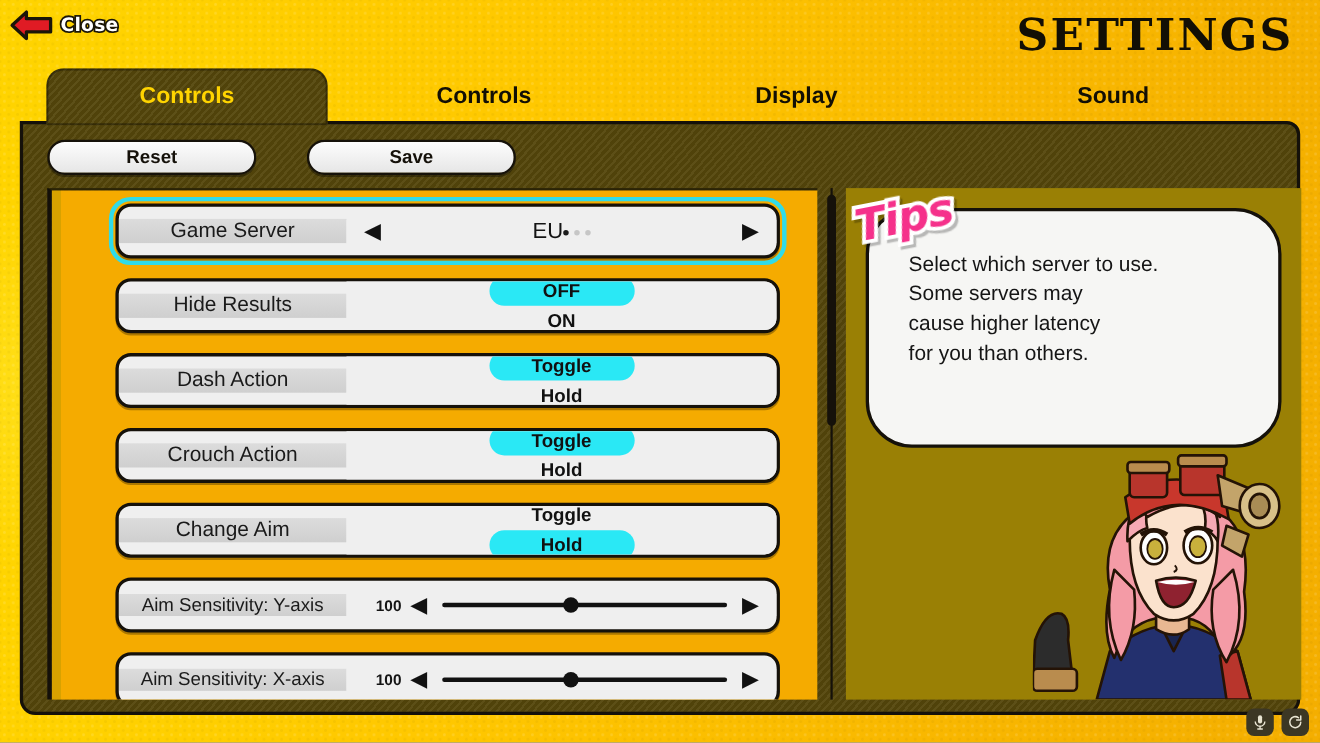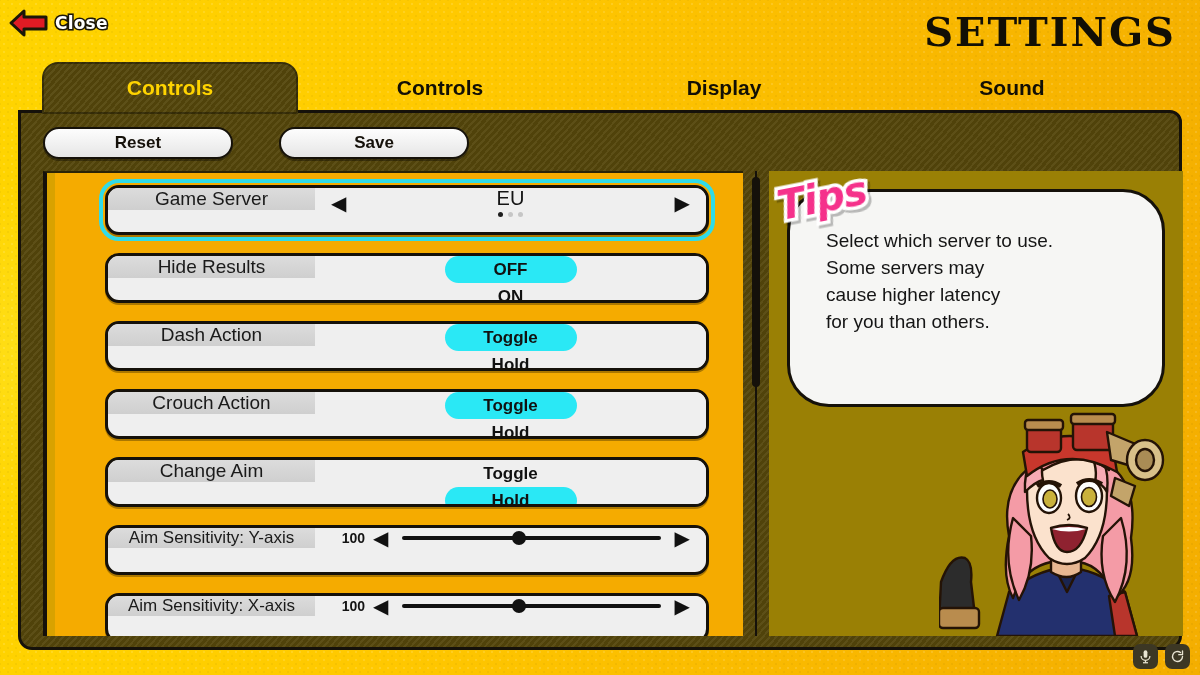--- a/index.html
+++ b/index.html
@@ -149,21 +149,21 @@
   }
   #options-scroll {
     position: absolute;
     inset: 0;
     padding: 12px 34px 10px 58px;
   }
 
   .opt-row {
     position: relative;
     display: flex;
-    align-items: flex-start;
+    align-items: center;
     height: 50px;
     margin-bottom: 18px;
     border: 3px solid #15110a;
     border-radius: 14px;
     background: #efefef;
     overflow: hidden;
     cursor: pointer;
     box-shadow: 0 2px 0 rgba(0,0,0,0.3);
   }
   .opt-row.selected {
@@ -200,21 +200,21 @@
   }
   .arrow-glyph {
     font-size: 20px;
     color: #111;
     cursor: pointer;
     line-height: 1;
   }
   .stepper .mid {
     flex: 1;
     display: flex;
-    flex-direction: column;
+    flex-direction: row;
     align-items: center;
     justify-content: center;
   }
   .stepper .val { font-size: 20px; color: #141414; line-height: 1.05; }
   .dots { display: flex; gap: 5px; margin-top: 3px; }
   .dots i { width: 5px; height: 5px; border-radius: 50%; background: #c6c6c6; display:block; }
   .dots i.on { background: #1d1d1d; }
 
   
   .choices {

